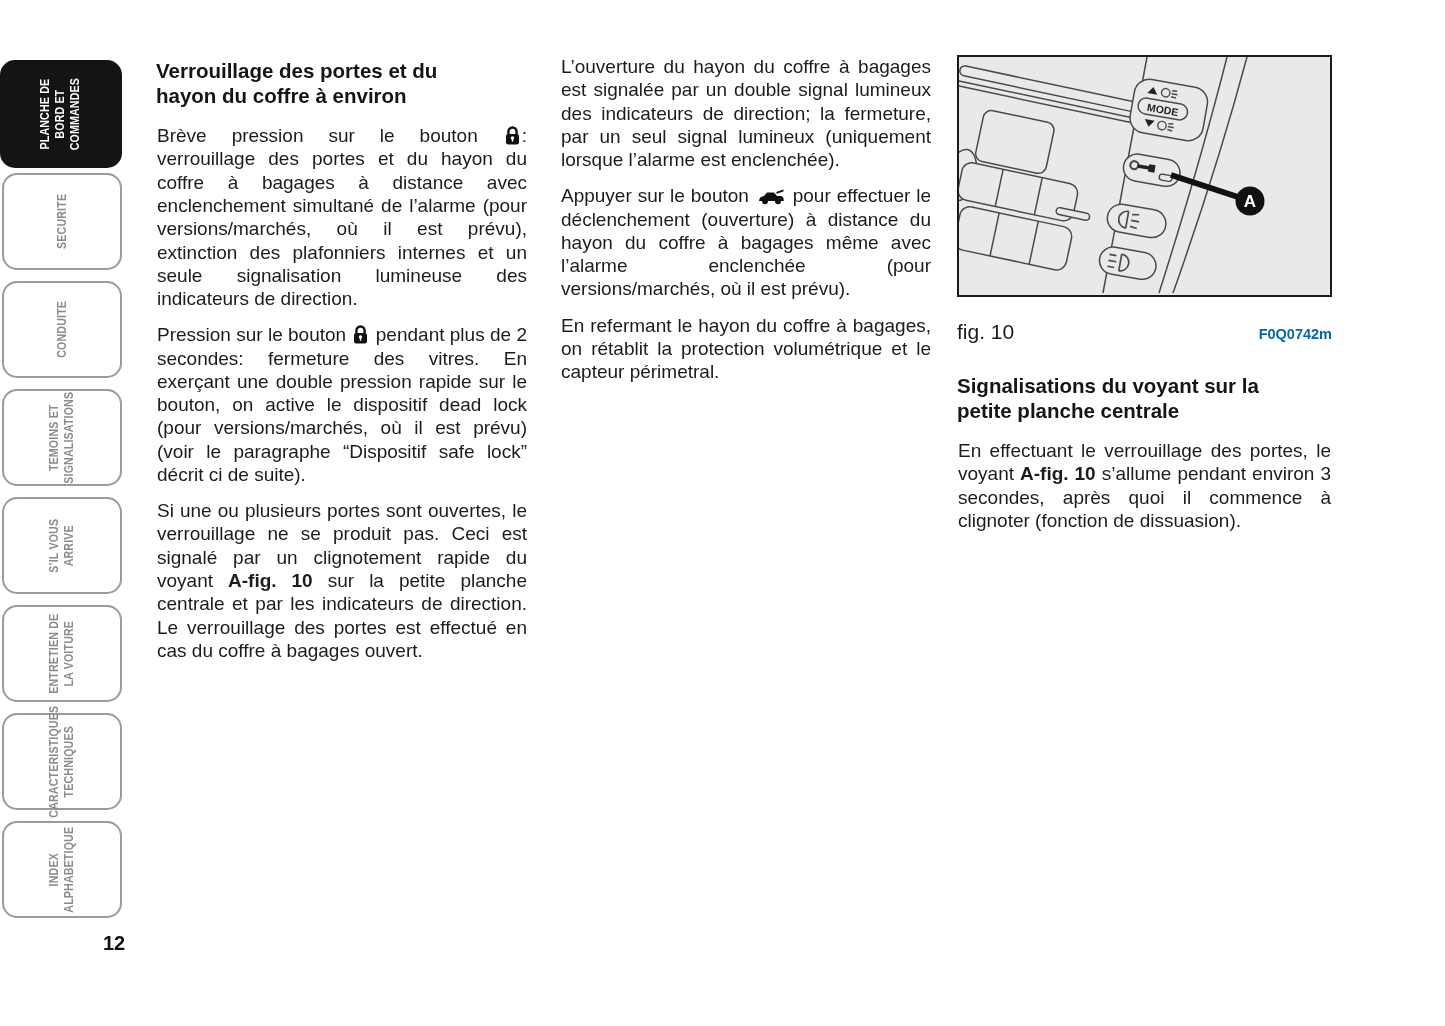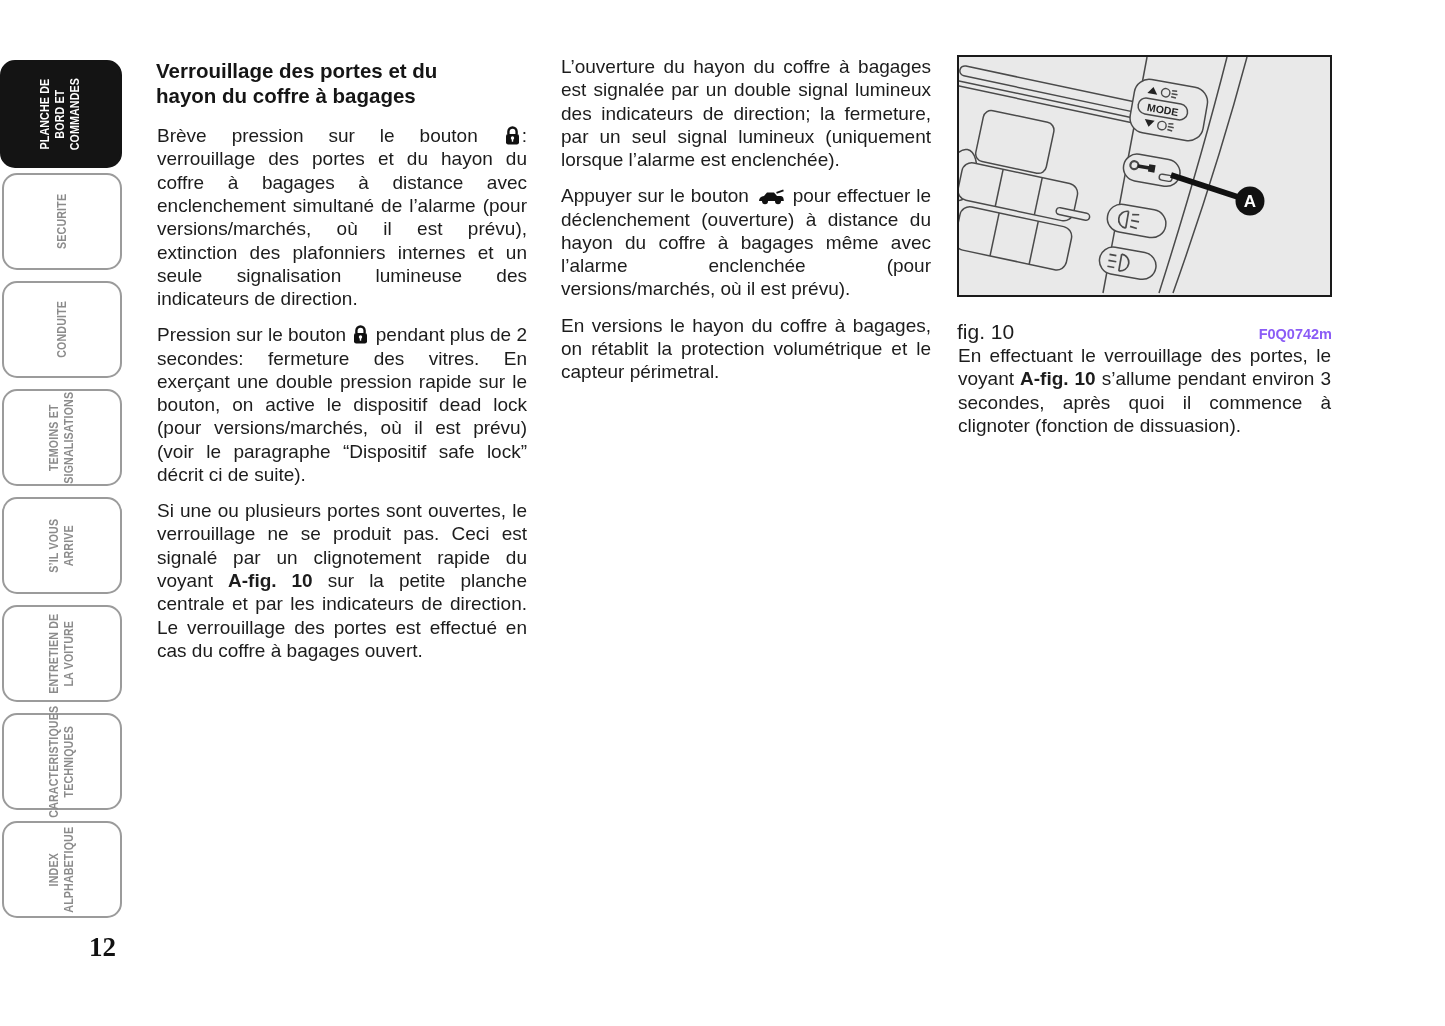--- a/index.html
+++ b/index.html
@@ -13,21 +13,21 @@
     position:relative;box-sizing:border-box;margin-left:2px;width:120px;height:97px;
     background:#fff;border:2.5px solid #9b9b9b;border-radius:15px;margin-bottom:11px;
   }
   .tab.active{background:#141414;border-color:#141414;height:108px;margin-bottom:5px;margin-left:0;width:122px;}
   .tab-label{position:absolute;inset:0;display:flex;align-items:center;justify-content:center;}
   .tab-label span{
     display:block;transform:rotate(-90deg) scaleX(0.85);white-space:pre-line;text-align:center;
     font-weight:bold;font-size:12.5px;line-height:1.18;color:#8b8b8b;letter-spacing:0.2px;
   }
   .tab.active .tab-label span{color:#ffffff;}
-  .page-num{position:absolute;left:89px;top:932px;font-size:27px;font-weight:bold;color:#111;font-family:Liberation Serif, serif;}
+  .page-num{position:absolute;left:103px;top:932px;font-size:20px;font-weight:bold;color:#111;}
   
   .col{position:absolute;top:55px;width:372px;}
   .col1{left:156px;}
   .col2{left:560px;}
   .col3{left:957px;width:375px;}
   h2.sec{
     font-size:20.5px;font-weight:bold;line-height:1.2;margin:4px 0 16px;
     white-space:pre-line;color:#151515;
   }
   .para{
@@ -36,21 +36,21 @@
   .para b{font-weight:bold;}
   .inline-icon{display:inline-block;vertical-align:-3px;margin:0 2px;}
   .inline-icon svg{display:block;}
   
   .figbox{
     box-sizing:border-box;width:375px;height:242px;border:2.5px solid #1a1a1a;
     background:#e9e9e9;overflow:hidden;
   }
   .figrow{display:flex;justify-content:space-between;align-items:baseline;margin:23px 0 0;}
   .figcap{font-size:21px;color:#1c1c1c;}
-  .figcode{font-size:14.5px;font-weight:bold;color:#8b5cf6;}
+  .figcode{font-size:14.5px;font-weight:bold;color:#0369a1;}
   .col3 h2.sec{margin-top:30px;}
   figure{margin:0;}
 </style>
 </head>
 <body>
 
 <div class="page">
 
   <nav class="sidebar">
       <div class="tab active">
@@ -99,21 +99,21 @@
           <span>INDEX
 ALPHABETIQUE</span>
         </div>
       </div>
     </nav>
 
   <div class="page-num">12</div>
 
   <section class="col col1">
     <h2 class="sec">Verrouillage des portes et du
-hayon du coffre à bagages</h2>
+hayon du coffre à environ</h2>
     <div class="paras">
         <p class="para">Brève pression sur le bouton <span class="inline-icon"><svg width="15" height="19" viewBox="0 0 15 19">
               <path d="M3.4 8.2 V5.6 a4.1 4.1 0 0 1 8.2 0 V8.2" fill="none" stroke="#111" stroke-width="2.4"></path>
               <rect x="1" y="8" width="13" height="10.5" rx="2.2" fill="#111"></rect>
               <circle cx="7.5" cy="12" r="1.7" fill="#fff"></circle>
               <rect x="6.8" y="12.3" width="1.4" height="3.4" fill="#fff"></rect>
             </svg></span>: verrouillage des portes et du hayon du coffre à bagages à distance avec enclenchement simultané de l’alarme (pour versions/marchés, où il est prévu), extinction des plafonniers internes et un seule signalisation lumineuse des indicateurs de direction.</p>
         <p class="para">Pression sur le bouton <span class="inline-icon"><svg width="15" height="19" viewBox="0 0 15 19">
               <path d="M3.4 8.2 V5.6 a4.1 4.1 0 0 1 8.2 0 V8.2" fill="none" stroke="#111" stroke-width="2.4"></path>
               <rect x="1" y="8" width="13" height="10.5" rx="2.2" fill="#111"></rect>
@@ -126,21 +126,21 @@
 
   <section class="col col2">
     <div class="paras">
         <p class="para">L’ouverture du hayon du coffre à bagages est signalée par un double signal lumineux des indicateurs de direction; la fermeture, par un seul signal lumineux (uniquement lorsque l’alarme est enclenchée).</p>
         <p class="para">Appuyer sur le bouton <span class="inline-icon"><svg width="28" height="16" viewBox="0 0 28 16">
               <path d="M2 12 C2 9 4 7.3 7 7 L10 3.6 H17 L20 7 H24 C26 7.3 26.8 9.3 26.8 12 Z" fill="#111"></path>
               <circle cx="8" cy="12.2" r="3" fill="#111"></circle>
               <circle cx="21" cy="12.2" r="3" fill="#111"></circle>
               <path d="M19.5 3.8 L26.5 1.4" stroke="#111" stroke-width="1.9" fill="none"></path>
             </svg></span> pour effectuer le déclenchement (ouverture) à distance du hayon du coffre à bagages même avec l’alarme enclenchée (pour versions/marchés, où il est prévu).</p>
-        <p class="para">En versions le hayon du coffre à bagages, on rétablit la protection volumétrique et le capteur périmetral.</p>
+        <p class="para">En refermant le hayon du coffre à bagages, on rétablit la protection volumétrique et le capteur périmetral.</p>
       </div>
   </section>
 
   <section class="col col3">
     <figure>
       <div class="figbox">
         <svg width="370" height="237" viewBox="0 0 370 237">
           <g fill="#e9e9e9" stroke="#4a4a4a" stroke-width="1.5">
 
             <g transform="translate(2,8) rotate(12)">
@@ -228,18 +228,20 @@
             <circle cx="291" cy="144" r="14.5" fill="#111" stroke="none"></circle>
             <text x="291" y="150" text-anchor="middle" font-size="17" font-weight="bold" fill="#fff" stroke="none">A</text>
           </g>
         </svg>
       </div>
       <figcaption class="figrow">
         <span class="figcap">fig. 10</span>
         <span class="figcode">F0Q0742m</span>
       </figcaption>
     </figure>
+    <h2 class="sec">Signalisations du voyant sur la
+petite planche centrale</h2>
     <div class="paras">
         <p class="para">En effectuant le verrouillage des portes, le voyant <b>A-fig. 10</b> s’allume pendant environ 3 secondes, après quoi il commence à clignoter (fonction de dissuasion).</p>
       </div>
   </section>
 
 </div>
 
 </body></html>

